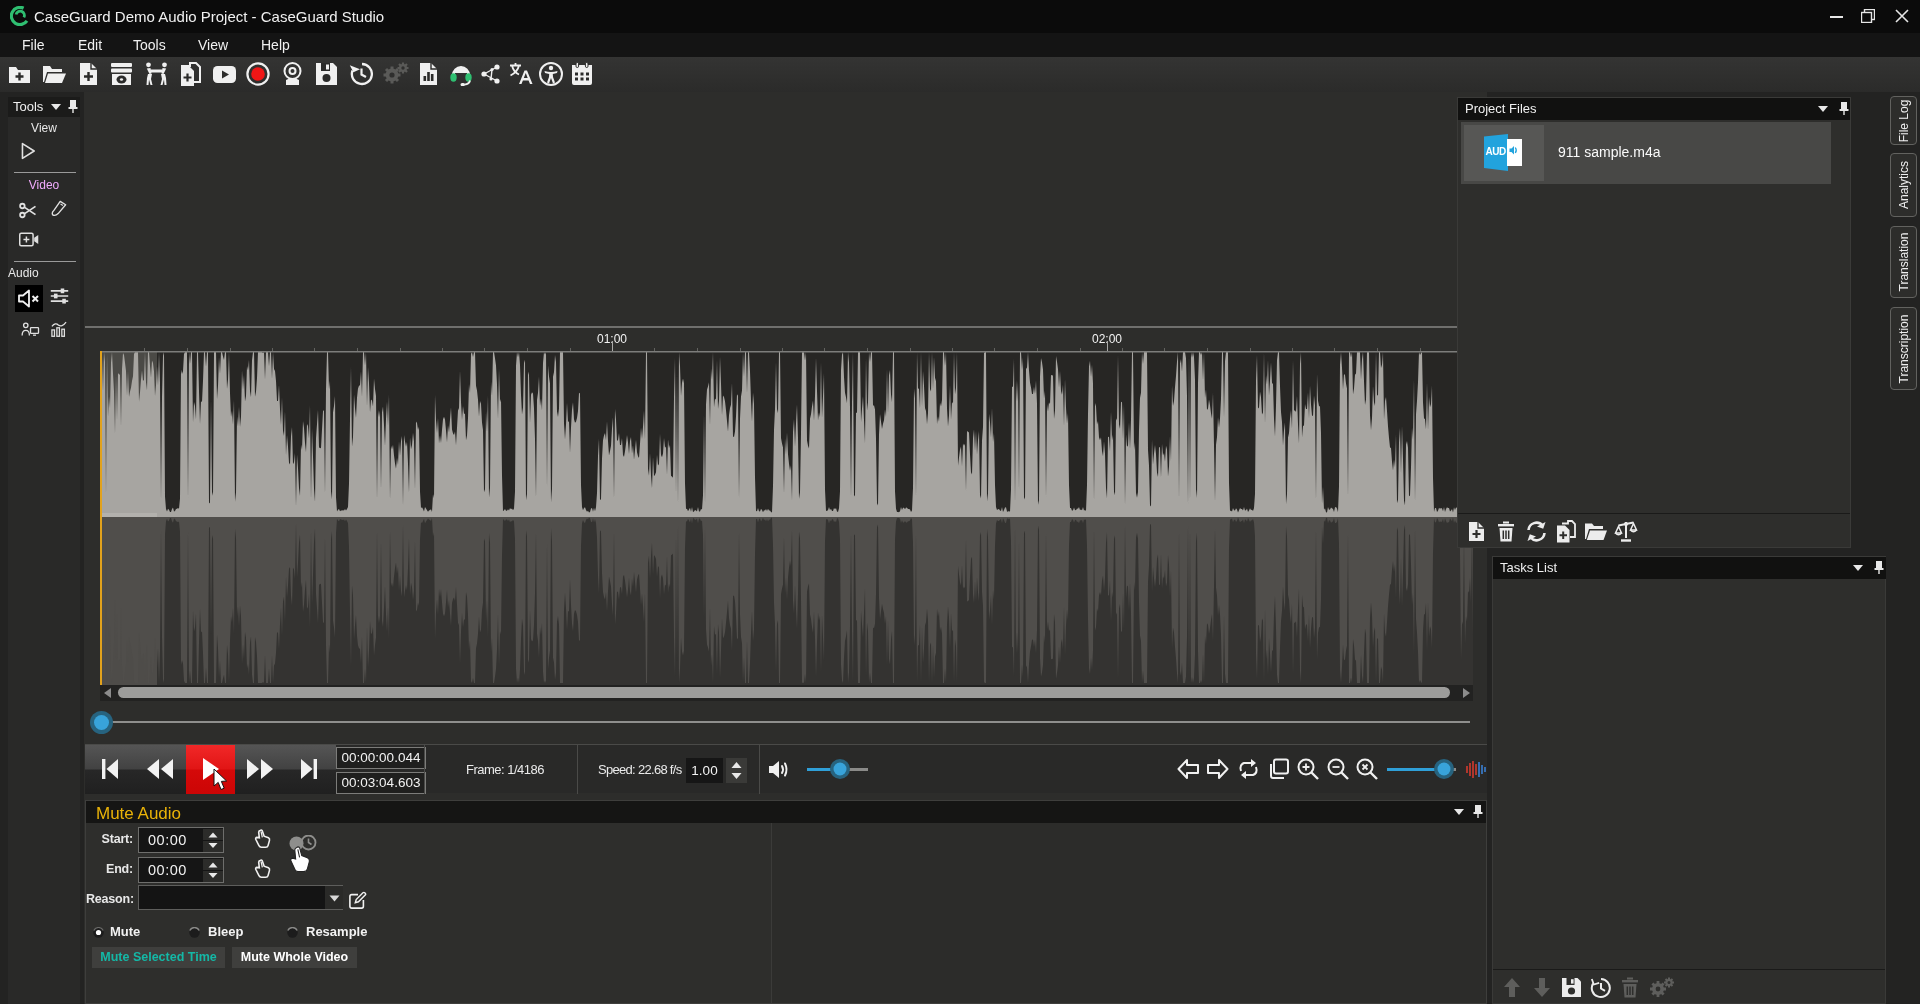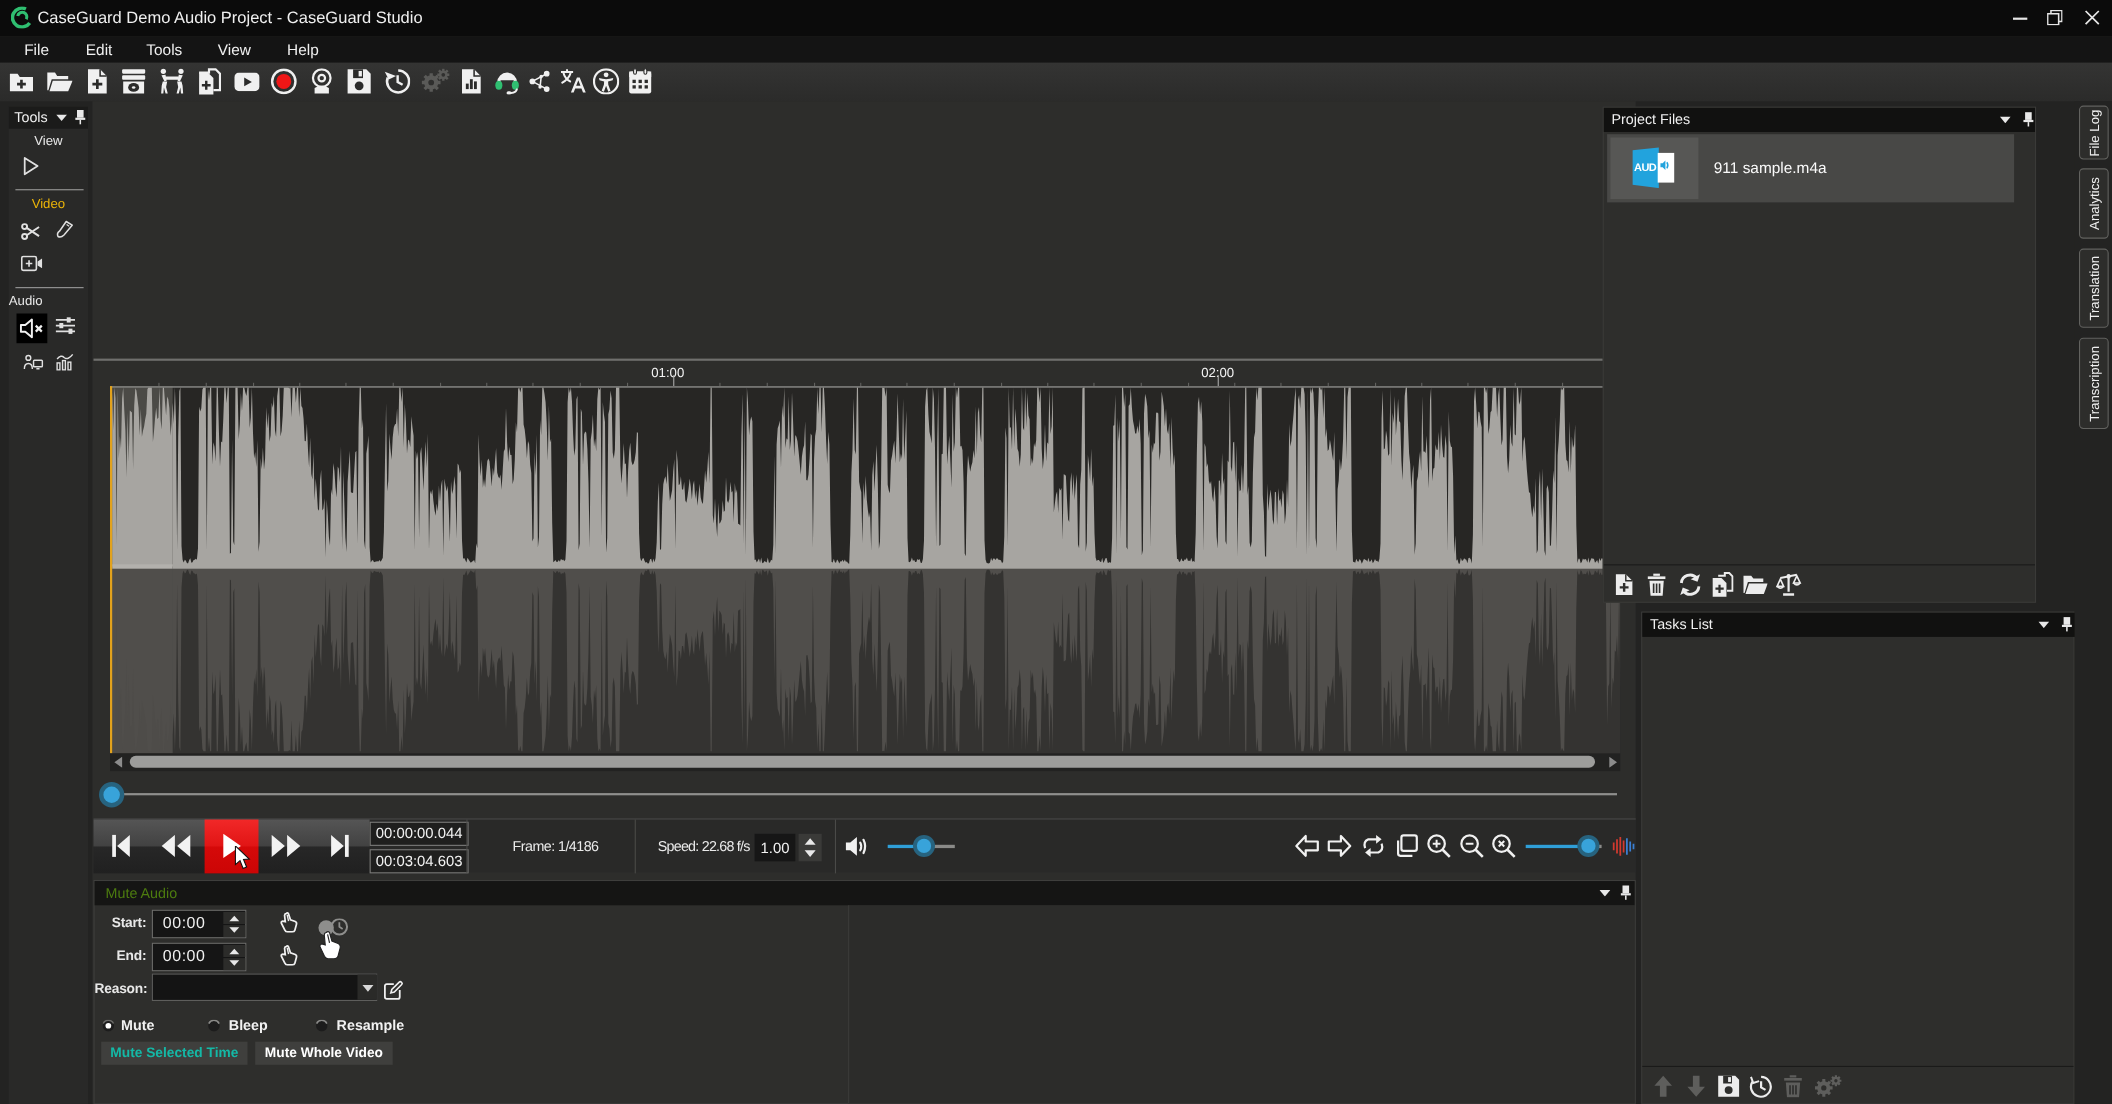--- a/index.html
+++ b/index.html
@@ -187,21 +187,21 @@
       <rect x="3" y="1" width="6" height="7" fill="#e8e8e8"></rect>
           <rect x="1.5" y="8" width="9" height="2" fill="#e8e8e8"></rect>
           <rect x="5.3" y="10" width="1.4" height="4" fill="#e8e8e8"></rect>
     </svg>
   </div>
   <div class="a" style="left:0;top:24px;width:72px;text-align:center;font-size:12px;color:#e8e8e8;">View</div>
   <svg class="a" style="left:12px;top:44px;" width="16" height="20" viewBox="0 0 26 28">
     <path d="M4 2 L23 14 L4 26 Z" fill="none" stroke="#e0e0e0" stroke-width="2.6" stroke-linejoin="round"></path>
   </svg>
   <div class="a" style="left:6px;top:75px;width:62px;height:1px;background:#9a9a9a;"></div>
-  <div class="a" style="left:0;top:81px;width:72px;text-align:center;font-size:12px;color:#eab308;">Video</div>
+  <div class="a" style="left:0;top:81px;width:72px;text-align:center;font-size:12px;color:#f0abfc;">Video</div>
 
 <svg class="a" style="left:11px;top:104px;" width="18" height="19" viewBox="0 0 24 24">
   <g fill="none" stroke="#e0e0e0" stroke-width="2.4">
     <circle cx="4.5" cy="6" r="3"></circle>
     <circle cx="4.5" cy="18" r="3"></circle>
     <path d="M7 7.5 L22 17.5 M7 16.5 L22 6.5"></path>
   </g>
 </svg>
 
 <svg class="a" style="left:42px;top:103px;" width="17" height="17" viewBox="0 0 25 25">
@@ -247,21 +247,21 @@
     <rect x="16" y="13" width="3.6" height="10"></rect>
     <path d="M2 9 Q7 3 11 7 Q16 11 22 3"></path>
   </g>
 </svg>
 
 </div>
 
 <div class="a" style="left:84px;top:92px;width:1403px;height:912px;background:#2d2d2b;"></div>
 
 <div class="a" style="left:85px;top:326px;width:1402px;height:2px;background:#6f6f6d;"></div>
-<div class="a" style="left:592px;top:332px;width:40px;text-align:left;font-size:12px;color:#f2f2f2;">01:00</div>
+<div class="a" style="left:592px;top:332px;width:40px;text-align:center;font-size:12px;color:#f2f2f2;">01:00</div>
 <div class="a" style="left:1087px;top:332px;width:40px;text-align:center;font-size:12px;color:#f2f2f2;">02:00</div>
 <div class="a" style="left:612px;top:341px;width:1px;height:10px;background:#aaaaa8;"></div>
 <div class="a" style="left:1107px;top:341px;width:1px;height:10px;background:#aaaaa8;"></div>
 <div class="a" style="left:144px;top:348px;width:1px;height:3px;background:#62625f;"></div>
 <div class="a" style="left:187px;top:348px;width:1px;height:3px;background:#62625f;"></div>
 <div class="a" style="left:230px;top:348px;width:1px;height:3px;background:#62625f;"></div>
 <div class="a" style="left:272px;top:348px;width:1px;height:3px;background:#62625f;"></div>
 <div class="a" style="left:314px;top:348px;width:1px;height:3px;background:#62625f;"></div>
 <div class="a" style="left:357px;top:348px;width:1px;height:3px;background:#62625f;"></div>
 <div class="a" style="left:400px;top:348px;width:1px;height:3px;background:#62625f;"></div>
@@ -436,21 +436,21 @@
   </g>
   <g stroke="#3a7fd3" stroke-width="1.6">
     <path d="M14 4 L14 19 M17 7 L17 16 M20 9 L20 14"></path>
   </g>
 </svg>
 
 </div>
 
 <div class="a" style="left:85px;top:800px;width:1402px;height:204px;background:#2e2e2c;border:1px solid #3e3e3c;">
   <div class="a" style="left:0;top:0;width:1400px;height:22px;background:#151514;">
-    <div class="a" style="left:10px;top:3px;font-size:13px;color:#4d7c0f;">Mute Audio</div>
+    <div class="a" style="left:10px;top:3px;font-size:17px;color:#eab308;">Mute Audio</div>
     <svg class="a" style="left:1368px;top:8px;" width="10" height="6" viewBox="0 0 10 6">
           <path d="M0 0 L10 0 L5 6 Z" fill="#e8e8e8"></path>
         </svg>
     <svg class="a" style="left:1386px;top:3px;" width="12" height="15" viewBox="0 0 12 15">
       <rect x="3" y="1" width="6" height="7" fill="#e8e8e8"></rect>
           <rect x="1.5" y="8" width="9" height="2" fill="#e8e8e8"></rect>
           <rect x="5.3" y="10" width="1.4" height="4" fill="#e8e8e8"></rect>
     </svg>
   </div>
   <div class="a" style="left:685px;top:22px;width:715px;height:180px;background:#2c2c2a;border-left:1px solid #3b3b39;"></div>

